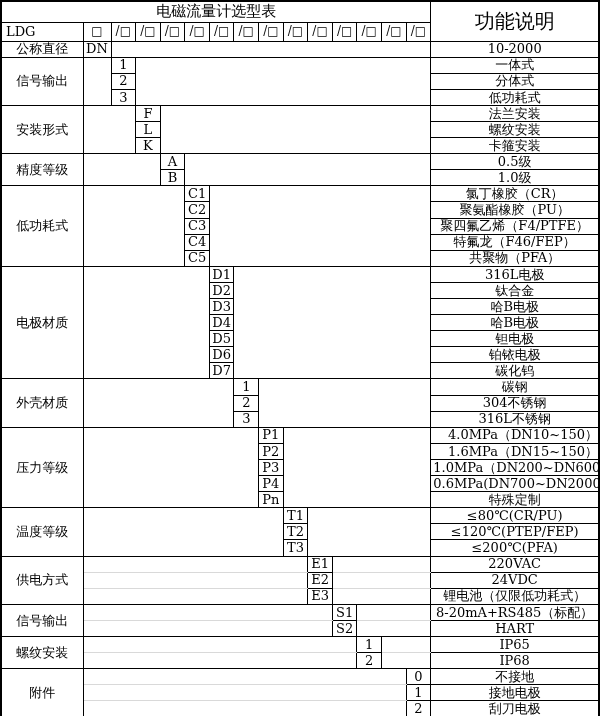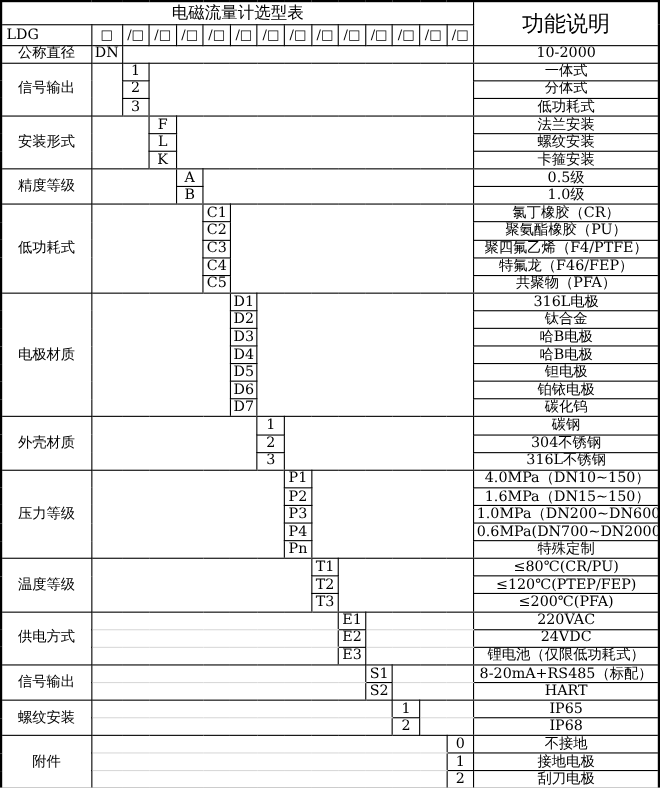--- a/index.html
+++ b/index.html
@@ -11,21 +11,21 @@
   tr{height:16.1px;}
   tr.h1{height:21px;margin-top:37px;}
   tr.h2{height:19px;margin-top:12px;}
   .lab,.code,.desc,.hc,.slot{border:1px solid #000;}
   .mE{border-top:1px solid #000;border-bottom:1px solid #000;}
   .fE{border-bottom:1px solid #d9d9d9;}
   .fEk{border-bottom:1px solid #000;}
   .title{font-size:15px;}
   .fhead{font-size:20px;}
   .ldg{text-align:left;padding-left:4px;}
-  .left{text-align:center;padding-left:2px;}
+  .left{text-align:right;padding-left:2px;}
   .slot{font-size:12px;}
 </style>
 </head>
 <body>
 
 <div id="sheet">
 <table>
 <colgroup>
   <col style="width:82px">
         <col style="width:28px">

